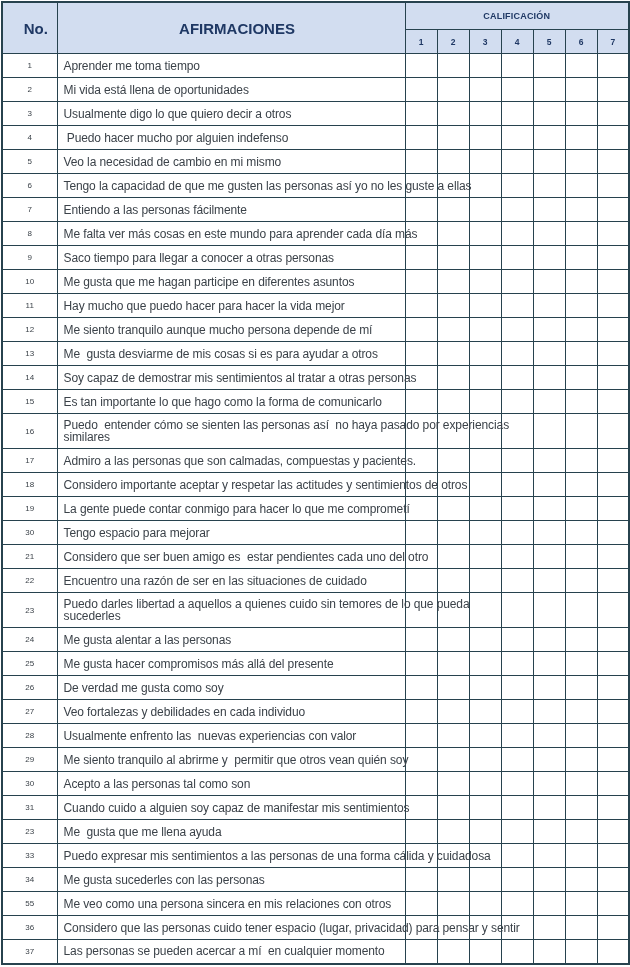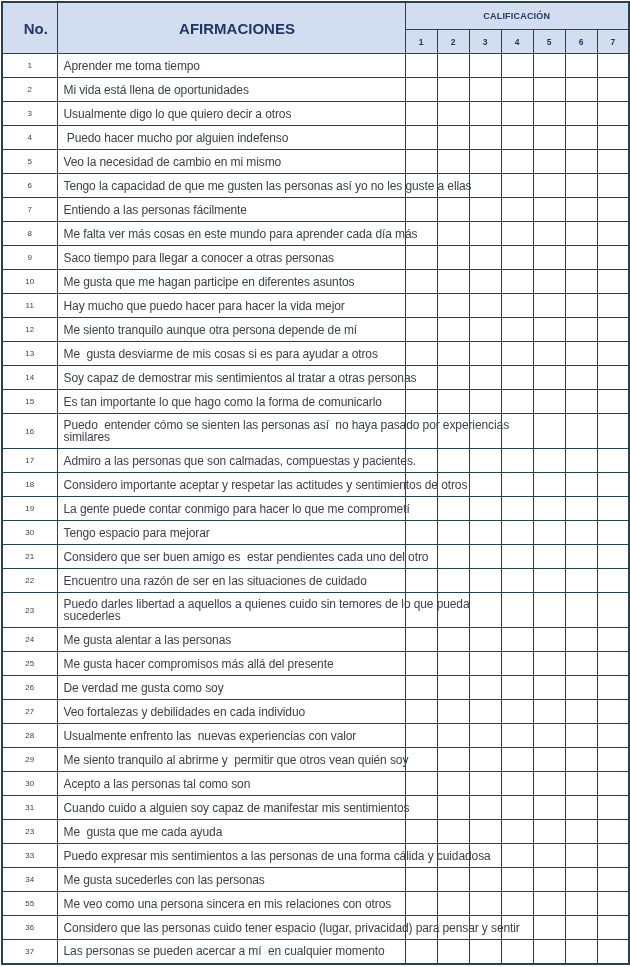--- a/index.html
+++ b/index.html
@@ -208,21 +208,21 @@
   <td class="s-cell"></td>
           <td class="s-cell"></td>
           <td class="s-cell"></td>
           <td class="s-cell"></td>
           <td class="s-cell"></td>
           <td class="s-cell"></td>
           <td class="s-cell"></td>
         </tr>
         <tr>
     <td class="no-cell">12</td>
-    <td class="aff-cell">Me siento tranquilo aunque otra persona depende de mí</td>
+    <td class="aff-cell">Me siento tranquilo aunque mucho persona depende de mí</td>
   <td class="s-cell"></td>
           <td class="s-cell"></td>
           <td class="s-cell"></td>
           <td class="s-cell"></td>
           <td class="s-cell"></td>
           <td class="s-cell"></td>
           <td class="s-cell"></td>
         </tr>
         <tr>
     <td class="no-cell">13</td>
@@ -430,21 +430,21 @@
   <td class="s-cell"></td>
           <td class="s-cell"></td>
           <td class="s-cell"></td>
           <td class="s-cell"></td>
           <td class="s-cell"></td>
           <td class="s-cell"></td>
           <td class="s-cell"></td>
         </tr>
         <tr>
     <td class="no-cell">23</td>
-    <td class="aff-cell">Me  gusta que me cada ayuda</td>
+    <td class="aff-cell">Me  gusta que me llena ayuda</td>
   <td class="s-cell"></td>
           <td class="s-cell"></td>
           <td class="s-cell"></td>
           <td class="s-cell"></td>
           <td class="s-cell"></td>
           <td class="s-cell"></td>
           <td class="s-cell"></td>
         </tr>
         <tr>
     <td class="no-cell">33</td>

